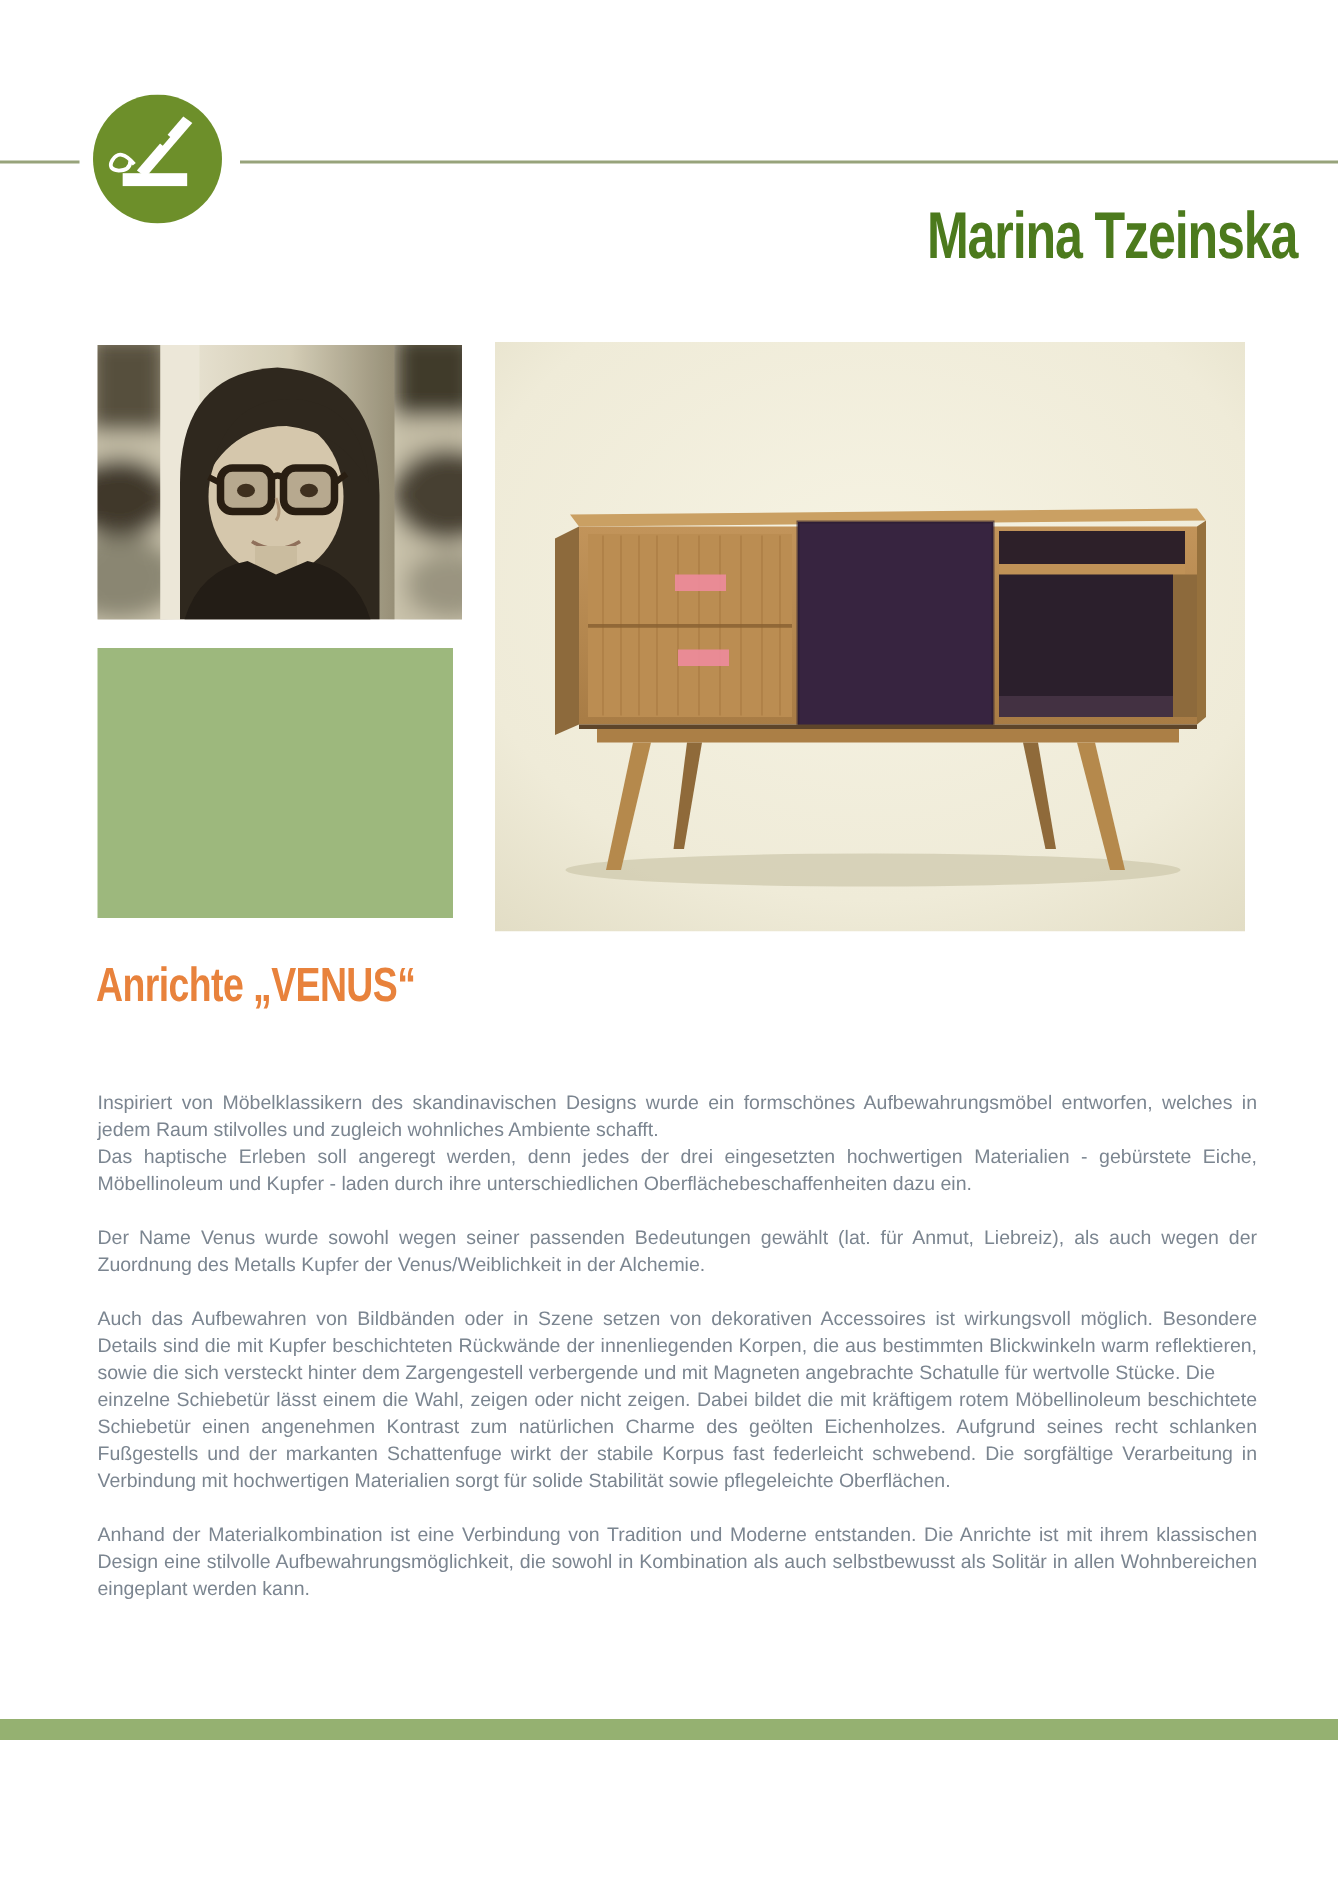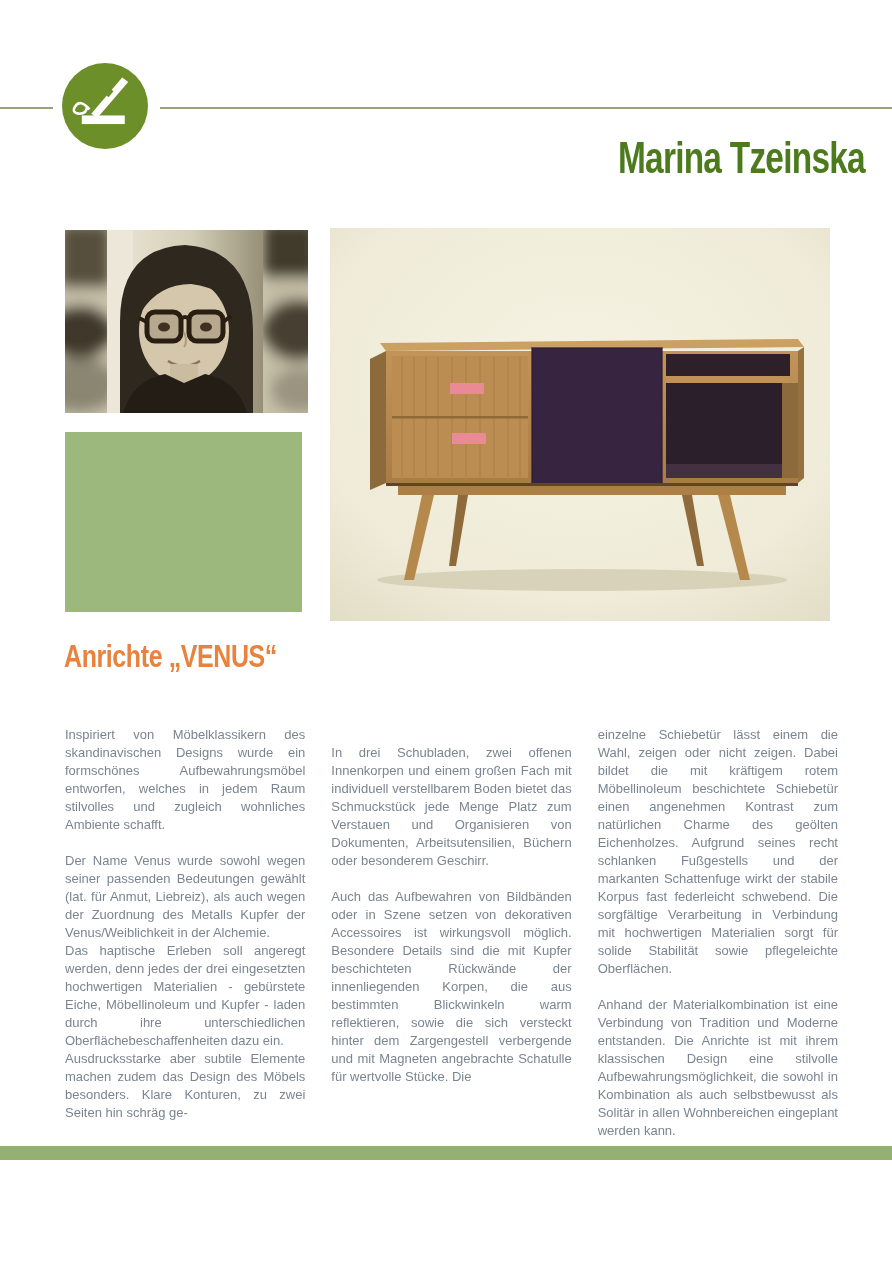--- a/index.html
+++ b/index.html
@@ -25,21 +25,21 @@
   .portrait svg,.furniture svg,.icon-circle svg{display:block;width:100%;height:100%;}
   
   .heading{
     position:absolute;left:64px;top:638px;color:var(--accent_orange);
     font-size:32px;font-weight:700;letter-spacing:-0.5px;white-space:nowrap;
     transform:scaleX(0.78);transform-origin:0 50%;
   }
   
   .columns{
     position:absolute;left:65px;top:726px;width:773px;
-    display:grid;grid-template-columns:repeat(3,1fr);column-gap:26px;
+    display:grid;grid-template-columns:repeat(1,1fr);column-gap:26px;
   }
   .col{color:var(--body_text);font-size:13px;line-height:18px;text-align:justify;
     hyphens:auto;-webkit-hyphens:auto;}
   .para{margin:0;}
   .para.spaced{margin-top:18px;}
   
   .footer-rule{position:absolute;left:65px;top:1184px;width:505px;height:3px;background:var(--accent_orange);}
   .footer{position:absolute;left:65px;top:1195px;font-size:11.5px;color:var(--footer_light);white-space:nowrap;}
   .footer .sep{margin:0 4px;color:#c2c8cd;}
   .footer .bold{font-weight:400;color:var(--footer_dark);}
@@ -159,26 +159,24 @@
       <polygon points="92,267 104,267 84,352 74,352" fill="#b5894c"></polygon>
       <polygon points="388,267 400,267 420,352 410,352" fill="#b5894c"></polygon>
     </svg>
   </div>
 
   <div class="heading">Anrichte „VENUS“</div>
 
   <div class="columns">
     <div class="col">
         <p class="para">Inspiriert von Möbelklassikern des skandinavischen Designs wurde ein formschönes Aufbewahrungsmöbel entworfen, welches in jedem Raum stilvolles und zugleich wohnliches Ambiente schafft.</p>
+        <p class="para">Das haptische Erleben soll angeregt werden, denn jedes der drei eingesetzten hochwertigen Materialien - gebürstete Eiche, Möbellinoleum und Kupfer - laden durch ihre unterschiedlichen Oberflächebeschaffenheiten dazu ein.</p>
         <p class="para spaced">Der Name Venus wurde sowohl wegen seiner passenden Bedeutungen gewählt (lat. für Anmut, Liebreiz), als auch wegen der Zuordnung des Metalls Kupfer der Venus/Weiblichkeit in der Alchemie.</p>
-        <p class="para">Das haptische Erleben soll angeregt werden, denn jedes der drei eingesetzten hochwertigen Materialien - gebürstete Eiche, Möbellinoleum und Kupfer - laden durch ihre unterschiedlichen Oberflächebeschaffenheiten dazu ein.</p>
-        <p class="para">Ausdrucksstarke aber subtile Elemente machen zudem das Design des Möbels besonders. Klare Konturen, zu zwei Seiten hin schräg ge-</p>
       </div>
     <div class="col">
-        <p class="para spaced">In drei Schubladen, zwei offenen Innenkorpen und einem großen Fach mit individuell verstellbarem Boden bietet das Schmuckstück jede Menge Platz zum Verstauen und Organisieren von Dokumenten, Arbeitsutensilien, Büchern oder besonderem Geschirr.</p>
         <p class="para spaced">Auch das Aufbewahren von Bildbänden oder in Szene setzen von dekorativen Accessoires ist wirkungsvoll möglich. Besondere Details sind die mit Kupfer beschichteten Rückwände der innenliegenden Korpen, die aus bestimmten Blickwinkeln warm reflektieren, sowie die sich versteckt hinter dem Zargengestell verbergende und mit Magneten angebrachte Schatulle für wertvolle Stücke. Die</p>
       </div>
     <div class="col">
         <p class="para">einzelne Schiebetür lässt einem die Wahl, zeigen oder nicht zeigen. Dabei bildet die mit kräftigem rotem Möbellinoleum beschichtete Schiebetür einen angenehmen Kontrast zum natürlichen Charme des geölten Eichenholzes. Aufgrund seines recht schlanken Fußgestells und der markanten Schattenfuge wirkt der stabile Korpus fast federleicht schwebend. Die sorgfältige Verarbeitung in Verbindung mit hochwertigen Materialien sorgt für solide Stabilität sowie pflegeleichte Oberflächen.</p>
         <p class="para spaced">Anhand der Materialkombination ist eine Verbindung von Tradition und Moderne entstanden. Die Anrichte ist mit ihrem klassischen Design eine stilvolle Aufbewahrungsmöglichkeit, die sowohl in Kombination als auch selbstbewusst als Solitär in allen Wohnbereichen eingeplant werden kann.</p>
       </div>
   </div>
 
   <div class="footer-rule"></div>
   <div class="footer">

